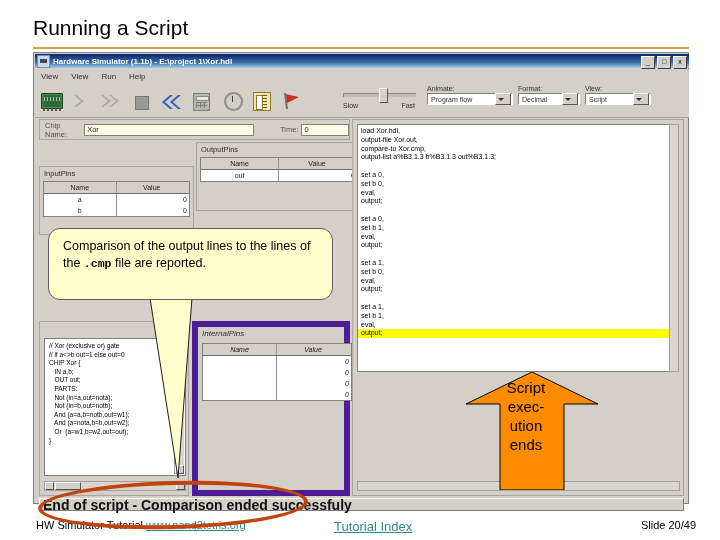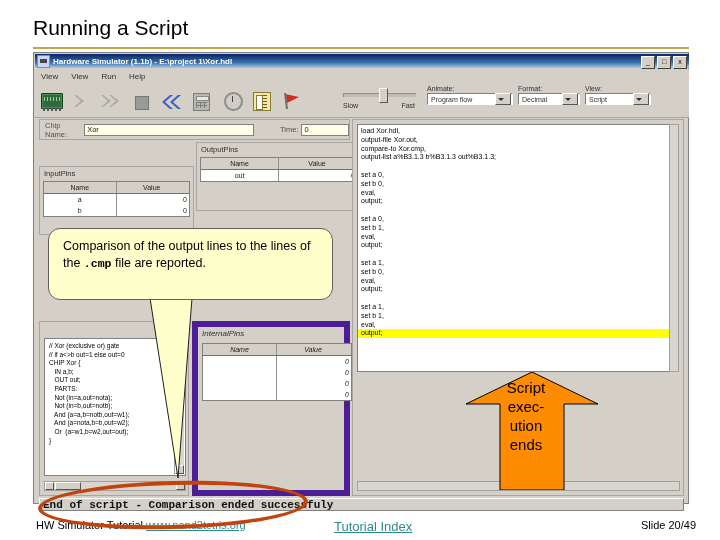--- a/index.html
+++ b/index.html
@@ -249,22 +249,22 @@
   #script-hscroll{
     position:absolute;left:4px;bottom:4px;width:323px;height:10px;background:#d9d5cf;
     border:1px solid #a0a0a0;box-sizing:border-box;
   }
   
   #statusbar{
     position:absolute;left:5px;top:445px;width:645px;height:13px;
     background:#d4d0c8;border:1px solid #fff;border-right-color:#808080;
     border-bottom-color:#808080;box-sizing:border-box;display:flex;align-items:center;
   }
-  #statusbar span{font-size:11px;font-weight:bold;color:#101010;padding-left:3px;
-    font-family:Liberation Mono, monospace;}
+  #statusbar span{font-size:14px;font-weight:bold;color:#101010;padding-left:3px;
+    font-family:Liberation Sans, sans-serif;}
   
   #callout{
     position:absolute;left:48px;top:228px;width:285px;height:72px;
     background:#ffffcc;border:1px solid #606060;border-radius:12px;
     z-index:20;box-sizing:border-box;padding:9px 14px 0 14px;
   }
   #callout p{
     margin:0;font-size:12.5px;line-height:17px;color:#000;
     font-family:"Liberation Sans",sans-serif;
   }

